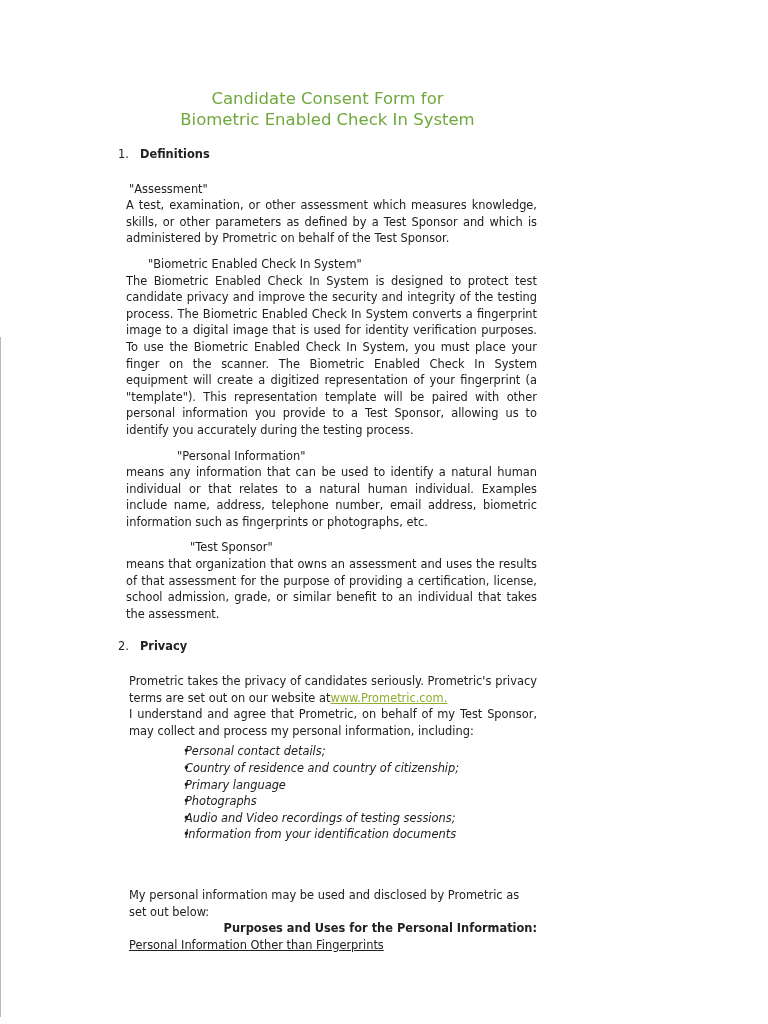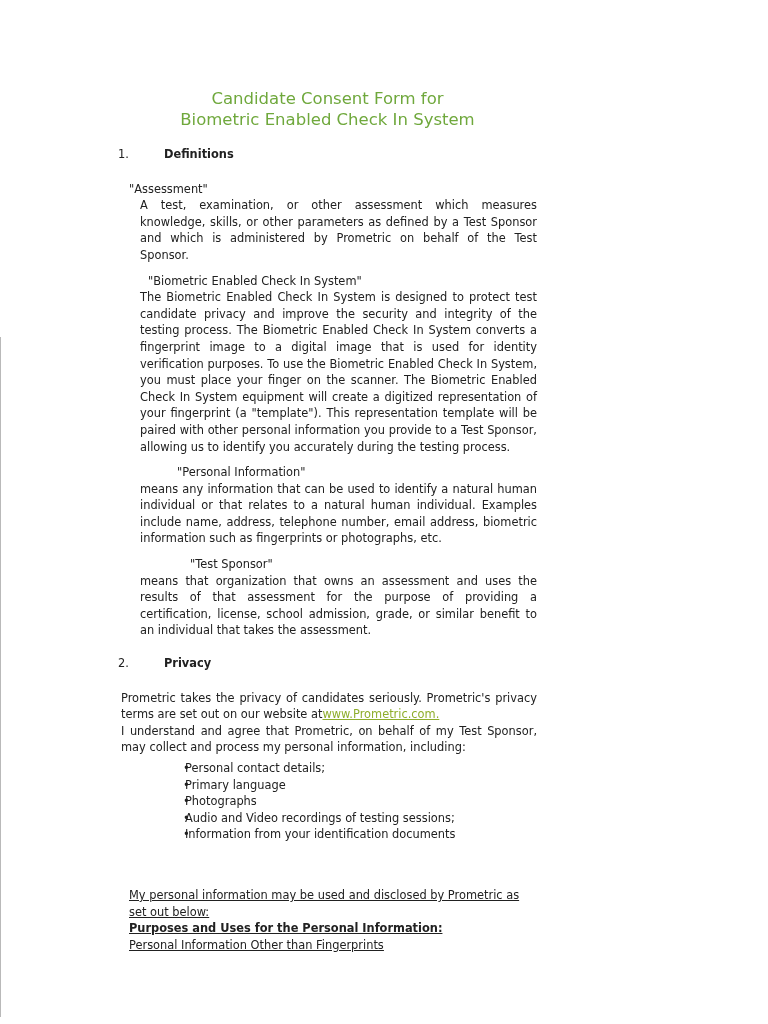--- a/index.html
+++ b/index.html
@@ -31,56 +31,57 @@
   .doc-title {
     margin: 0 0 16px 0;
     text-align: center;
     color: var(--title-green, #6fa83c);
     font-size: 16.5px;
     line-height: 21px;
     font-weight: 400;
   }
   .heading-row { display: flex; margin: 0 0 18px 0; }
   .heading-num { width: 22px; flex: 0 0 22px; }
-  .heading-text { font-weight: bold; margin-left: 24px; }
+  .heading-text { font-weight: bold; }
   .def-block { margin: 0 0 9px 0; }
   .term { margin: 0; }
   .term.ind-a { margin-left: 11px; }
   .term.ind-b { margin-left: 30px; }
   .term.ind-c { margin-left: 59px; }
   .term.ind-d { margin-left: 72px; }
-  p.body { margin: 0 0 0 22px; text-align: justify; }
+  p.body { margin: 0 0 0 8px; text-align: justify; }
   .section-privacy { margin-top: 16px; }
-  p.pbody { margin: 0 0 0 3px; text-align: justify; }
+  p.pbody { margin: 0 0 0 11px; text-align: justify; }
   a.doc-link {
     color: var(--link-green, #8fae2d);
     text-decoration: underline;
     cursor: pointer;
   }
   ul.bullets {
     margin: 4px 0 0 0;
     padding: 0 0 0 47px;
     list-style: none;
+    font-style: italic;
   }
   ul.bullets li {
     position: relative;
     padding-left: 40px;
     text-indent: -20px;
     text-align: justify;
   }
   ul.bullets li::before {
     content: "\2022";
     position: absolute;
     left: 18px;
     top: 0;
     text-indent: 0;
   }
-  .closing { margin: 44px 0 0 11px; text-decoration: underline; }
+  .closing { margin: 44px 0 0 11px; }
   .closing div { margin: 0; }
-  .bold-line { font-weight: bold; }
+  .bold-line { font-weight: bold; text-align: right; }
   .underline-line { text-decoration: underline; }
 </style>
 </head>
 <body>
 
 <div class="page">
   <div class="edge-line"></div>
 
   <div class="content">
 
@@ -121,20 +122,21 @@
         <span class="heading-num">2.</span>
         <span class="heading-text">Privacy</span>
       </div>
 
       <p class="pbody"><span>Prometric takes the privacy of candidates seriously. Prometric's privacy terms are set out on our website at</span><a class="doc-link" href="#">www.Prometric.com.</a></p>
 
       <p class="pbody">I understand and agree that Prometric, on behalf of my Test Sponsor, may collect and process my personal information, including:</p>
 
       <ul class="bullets">
         <li>Personal contact details;</li>
+        <li>Country of residence and country of citizenship;</li>
         <li>Primary language</li>
         <li>Photographs</li>
         <li>Audio and Video recordings of testing sessions;</li>
         <li>Information from your identification documents</li>
       </ul>
 
       <div class="closing">
         <div>My personal information may be used and disclosed by Prometric as set out below:</div>
         <div class="bold-line">Purposes and Uses for the Personal Information:</div>
         <div class="underline-line">Personal Information Other than Fingerprints</div>

